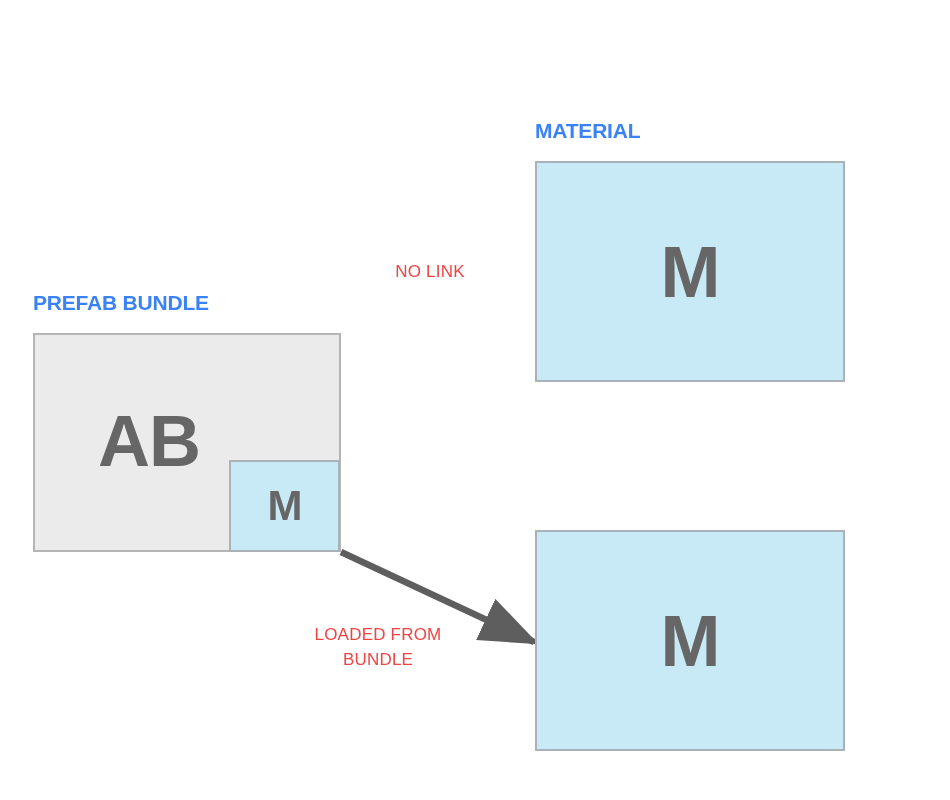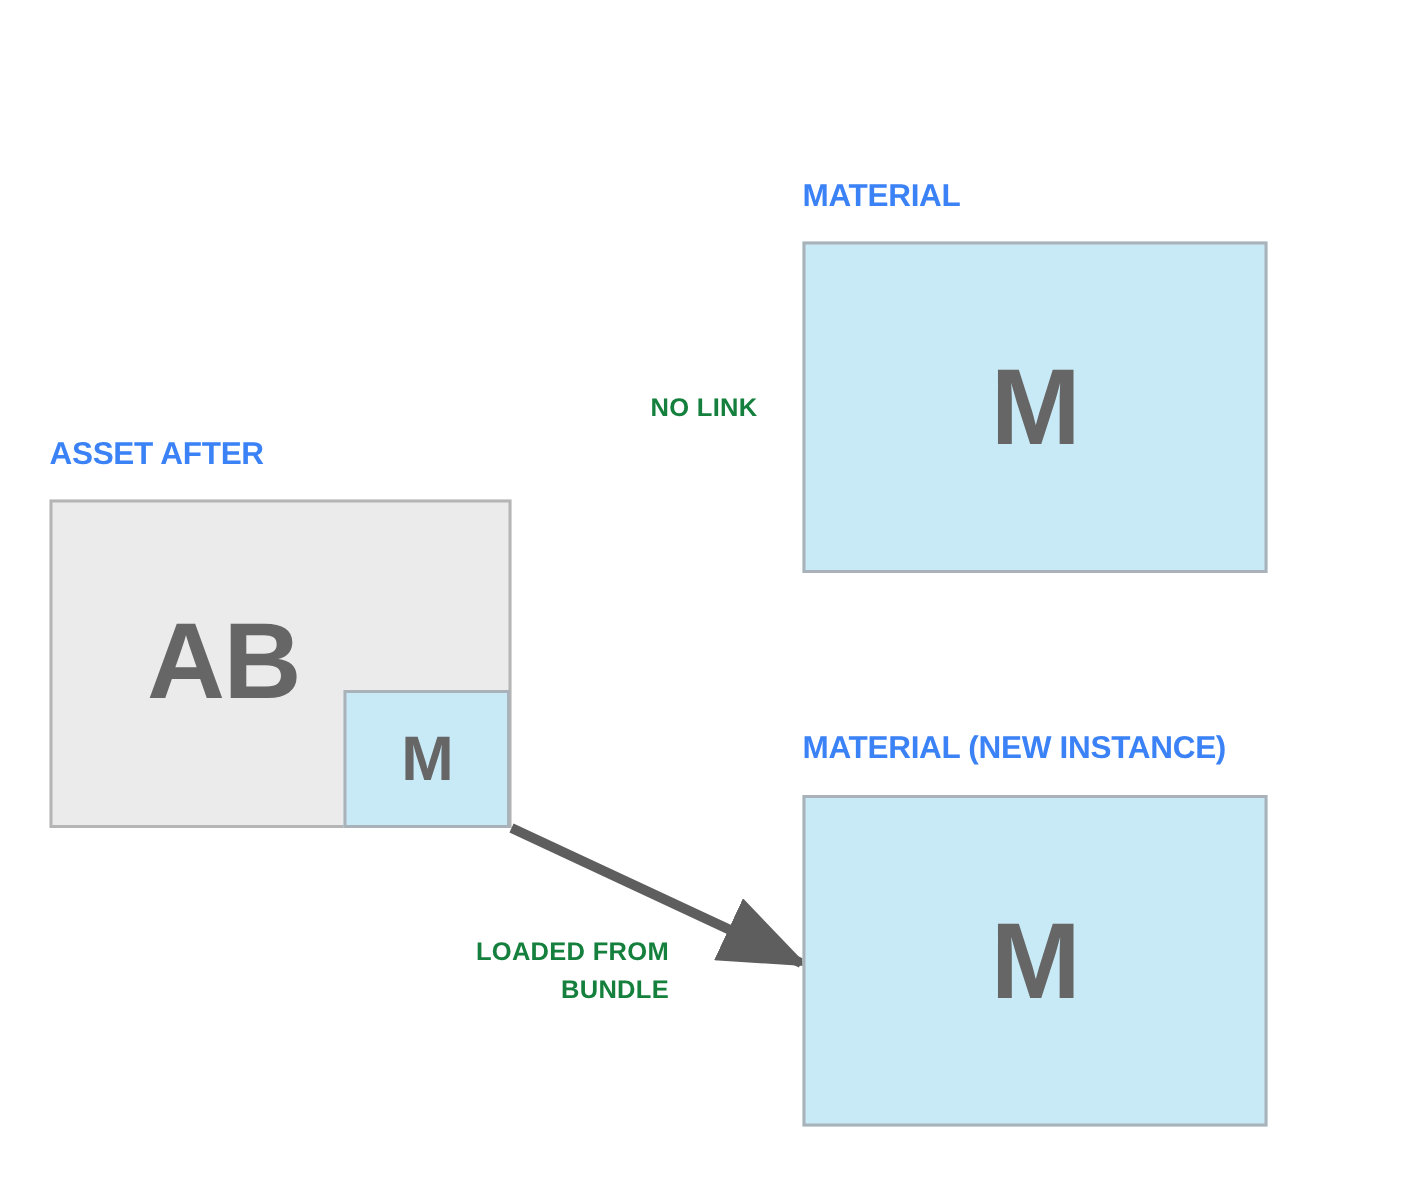--- a/index.html
+++ b/index.html
@@ -113,34 +113,34 @@
     top: 460px;
     width: 111px;
     height: 92px;
   }
   #bundle-material-box .glyph { font-size: 42px; }
 
   
   .edge-label {
     position: absolute;
     font-size: 17px;
-    font-weight: bold;
-    color: #15803d;
+    font-weight: normal;
+    color: #ef4444;
     letter-spacing: 0.2px;
-    text-align: right;
+    text-align: center;
     line-height: 25px;
     white-space: pre-line;
   }
   #no-link-label {
     left: 355px;
     top: 259px;
     width: 150px;
   }
   #loaded-from-label {
-    left: 290px;
+    left: 300px;
     top: 622px;
     width: 156px;
   }
 
   
   #arrow-svg {
     position: absolute;
     left: 0;
     top: 0;
     width: 950px;
@@ -154,21 +154,21 @@
 <div id="canvas">
 
 
   <div class="box-label" id="material-label">MATERIAL</div>
   <div class="node-box cyan" id="material-box">
     <span class="glyph big">M</span>
   </div>
 
   <div class="edge-label" id="no-link-label">NO LINK</div>
 
-  <div class="box-label" id="asset-bundle-label">ASSET AFTER</div>
+  <div class="box-label" id="asset-bundle-label">PREFAB BUNDLE</div>
   <div class="node-box gray" id="asset-bundle-box"></div>
   <div id="ab-glyph">
     <span class="glyph big">AB</span>
   </div>
 
   <div class="node-box cyan" id="bundle-material-box">
     <span class="glyph">M</span>
   </div>
 
   <svg id="arrow-svg" viewBox="0 0 950 800">
@@ -176,18 +176,17 @@
       <marker id="arrowhead" markerWidth="9" markerHeight="7" refX="8.2" refY="3.5" orient="auto" markerUnits="strokeWidth">
         <polygon points="0 0, 9 3.5, 0 7" fill="#5e5e5e"></polygon>
       </marker>
     </defs>
     <line x1="341" y1="552" x2="534" y2="642" stroke="#5e5e5e" stroke-width="6.5" marker-end="url(#arrowhead)"></line>
   </svg>
 
   <div class="edge-label" id="loaded-from-label">LOADED FROM
 BUNDLE</div>
 
-  <div class="box-label" id="material-new-label">MATERIAL (NEW INSTANCE)</div>
   <div class="node-box cyan" id="material-new-box">
     <span class="glyph big">M</span>
   </div>
 
 </div>
 
 </body></html>

